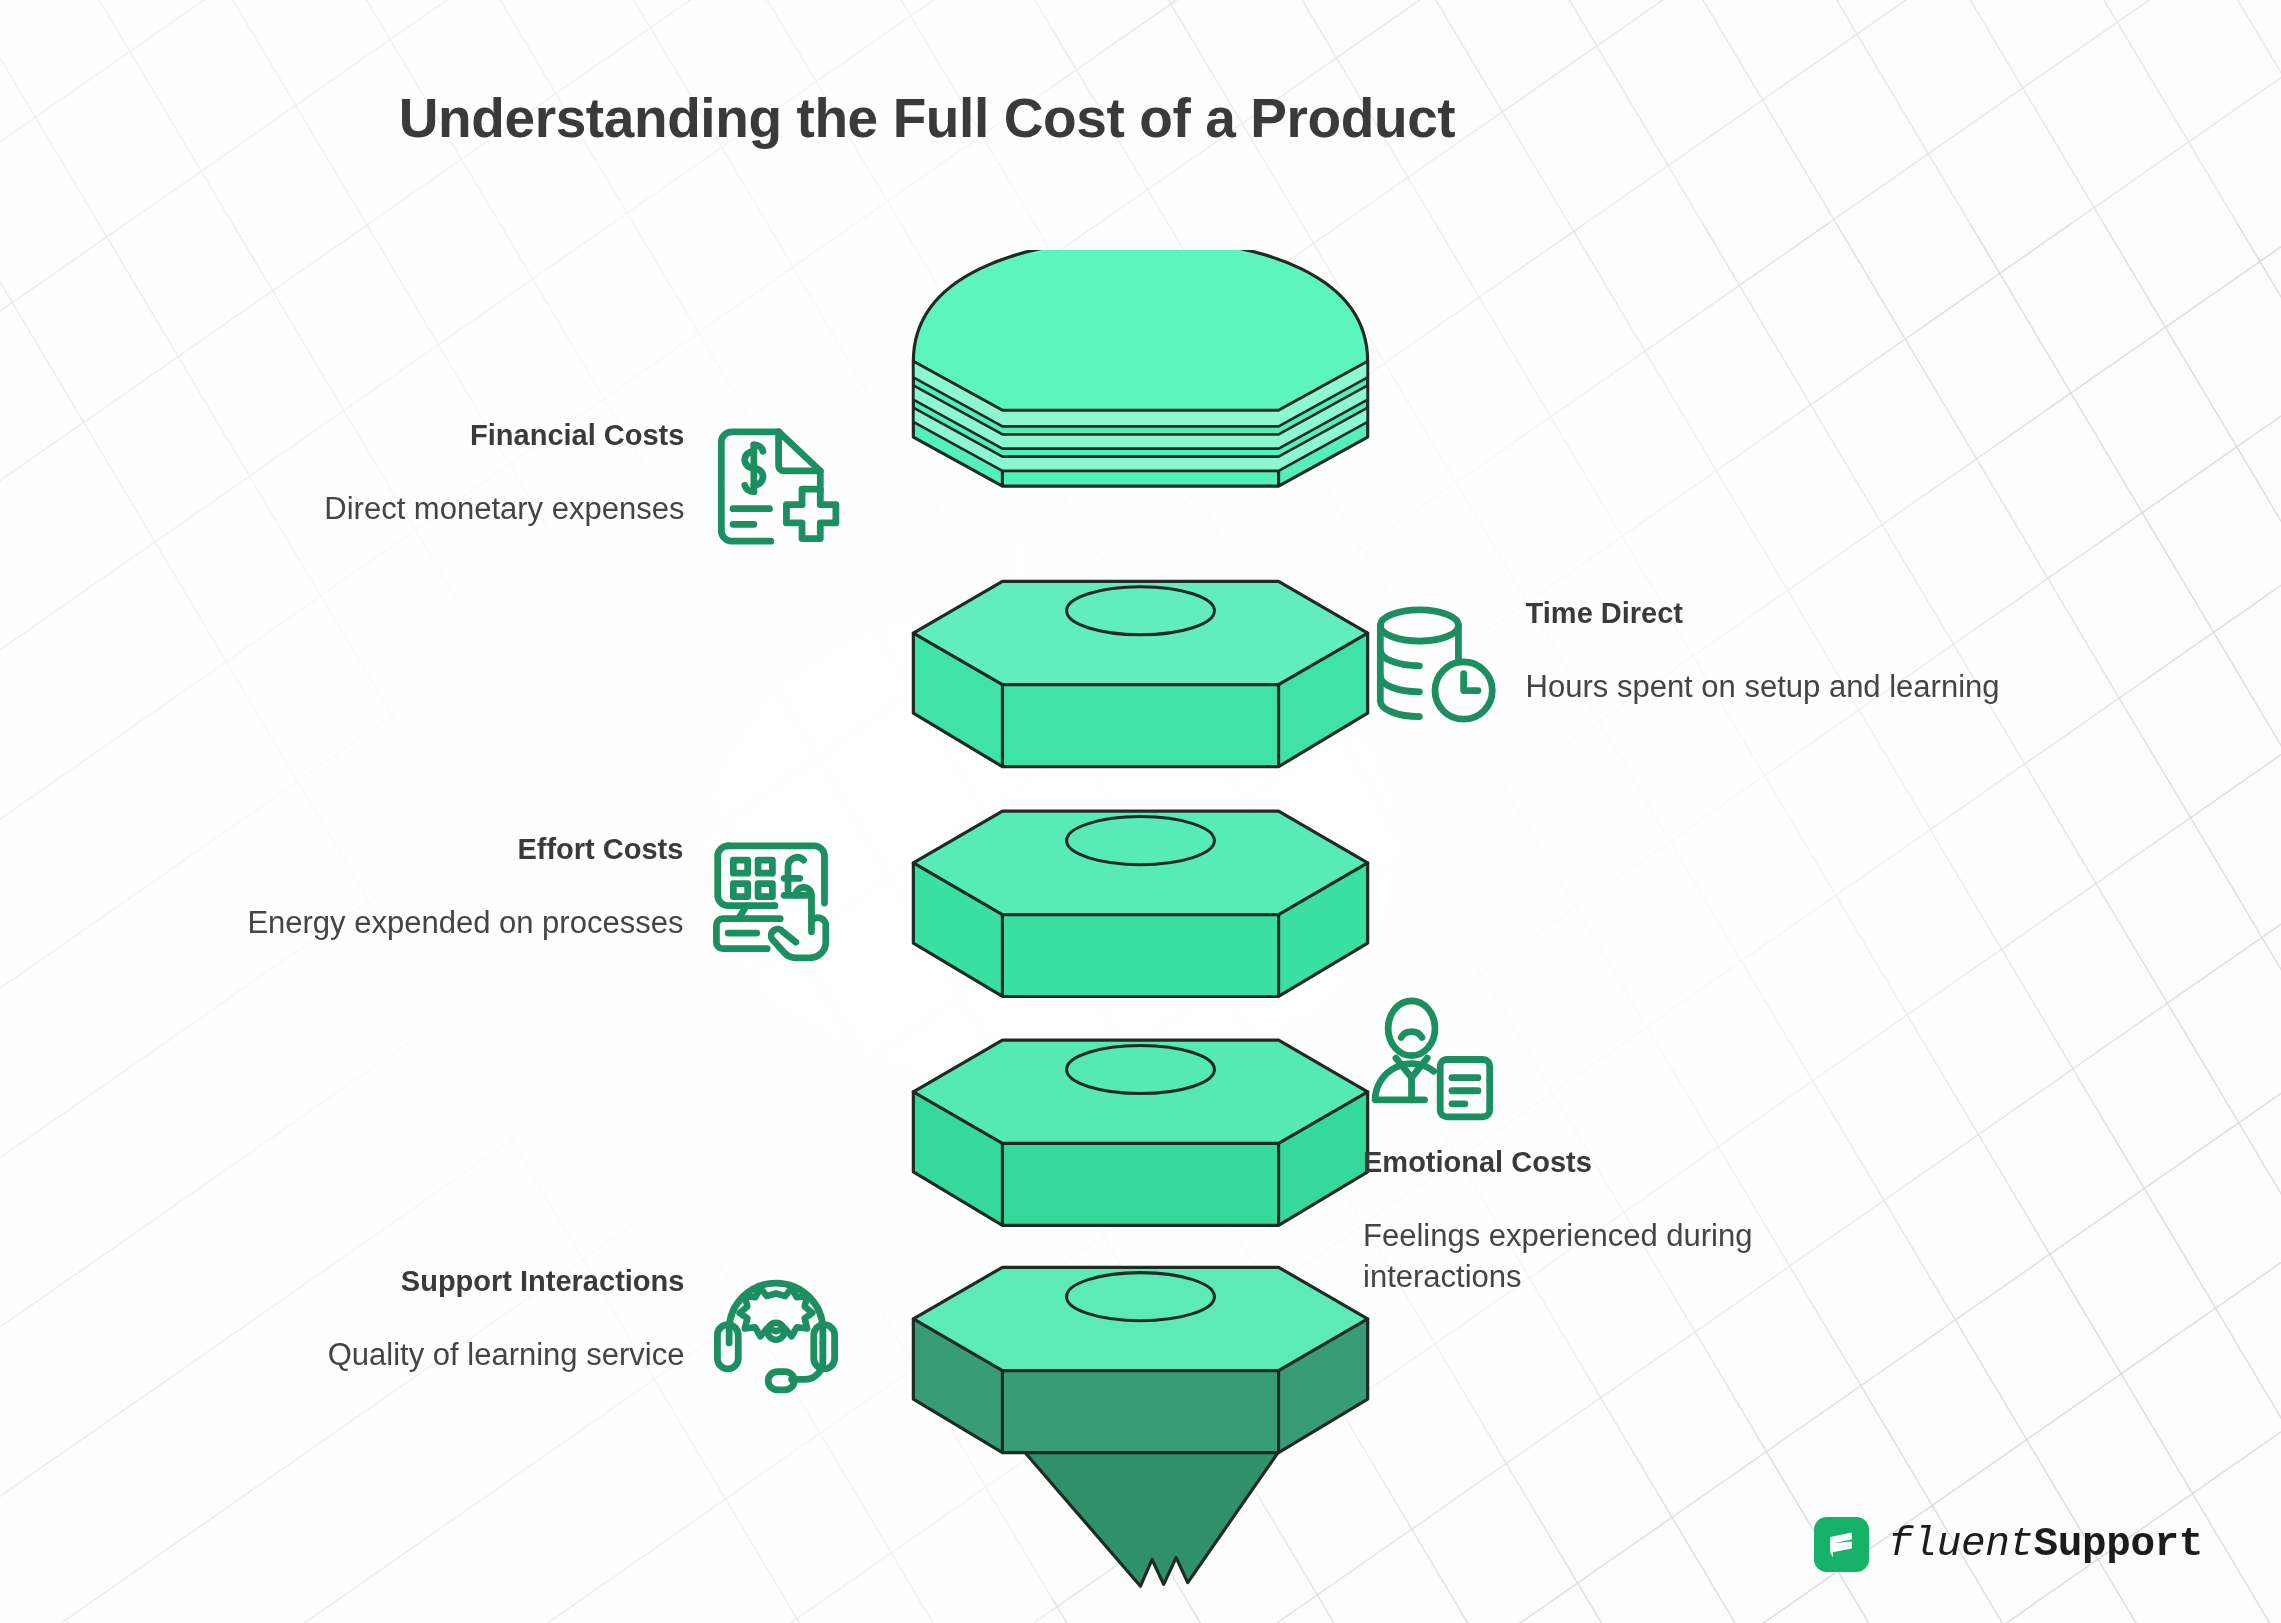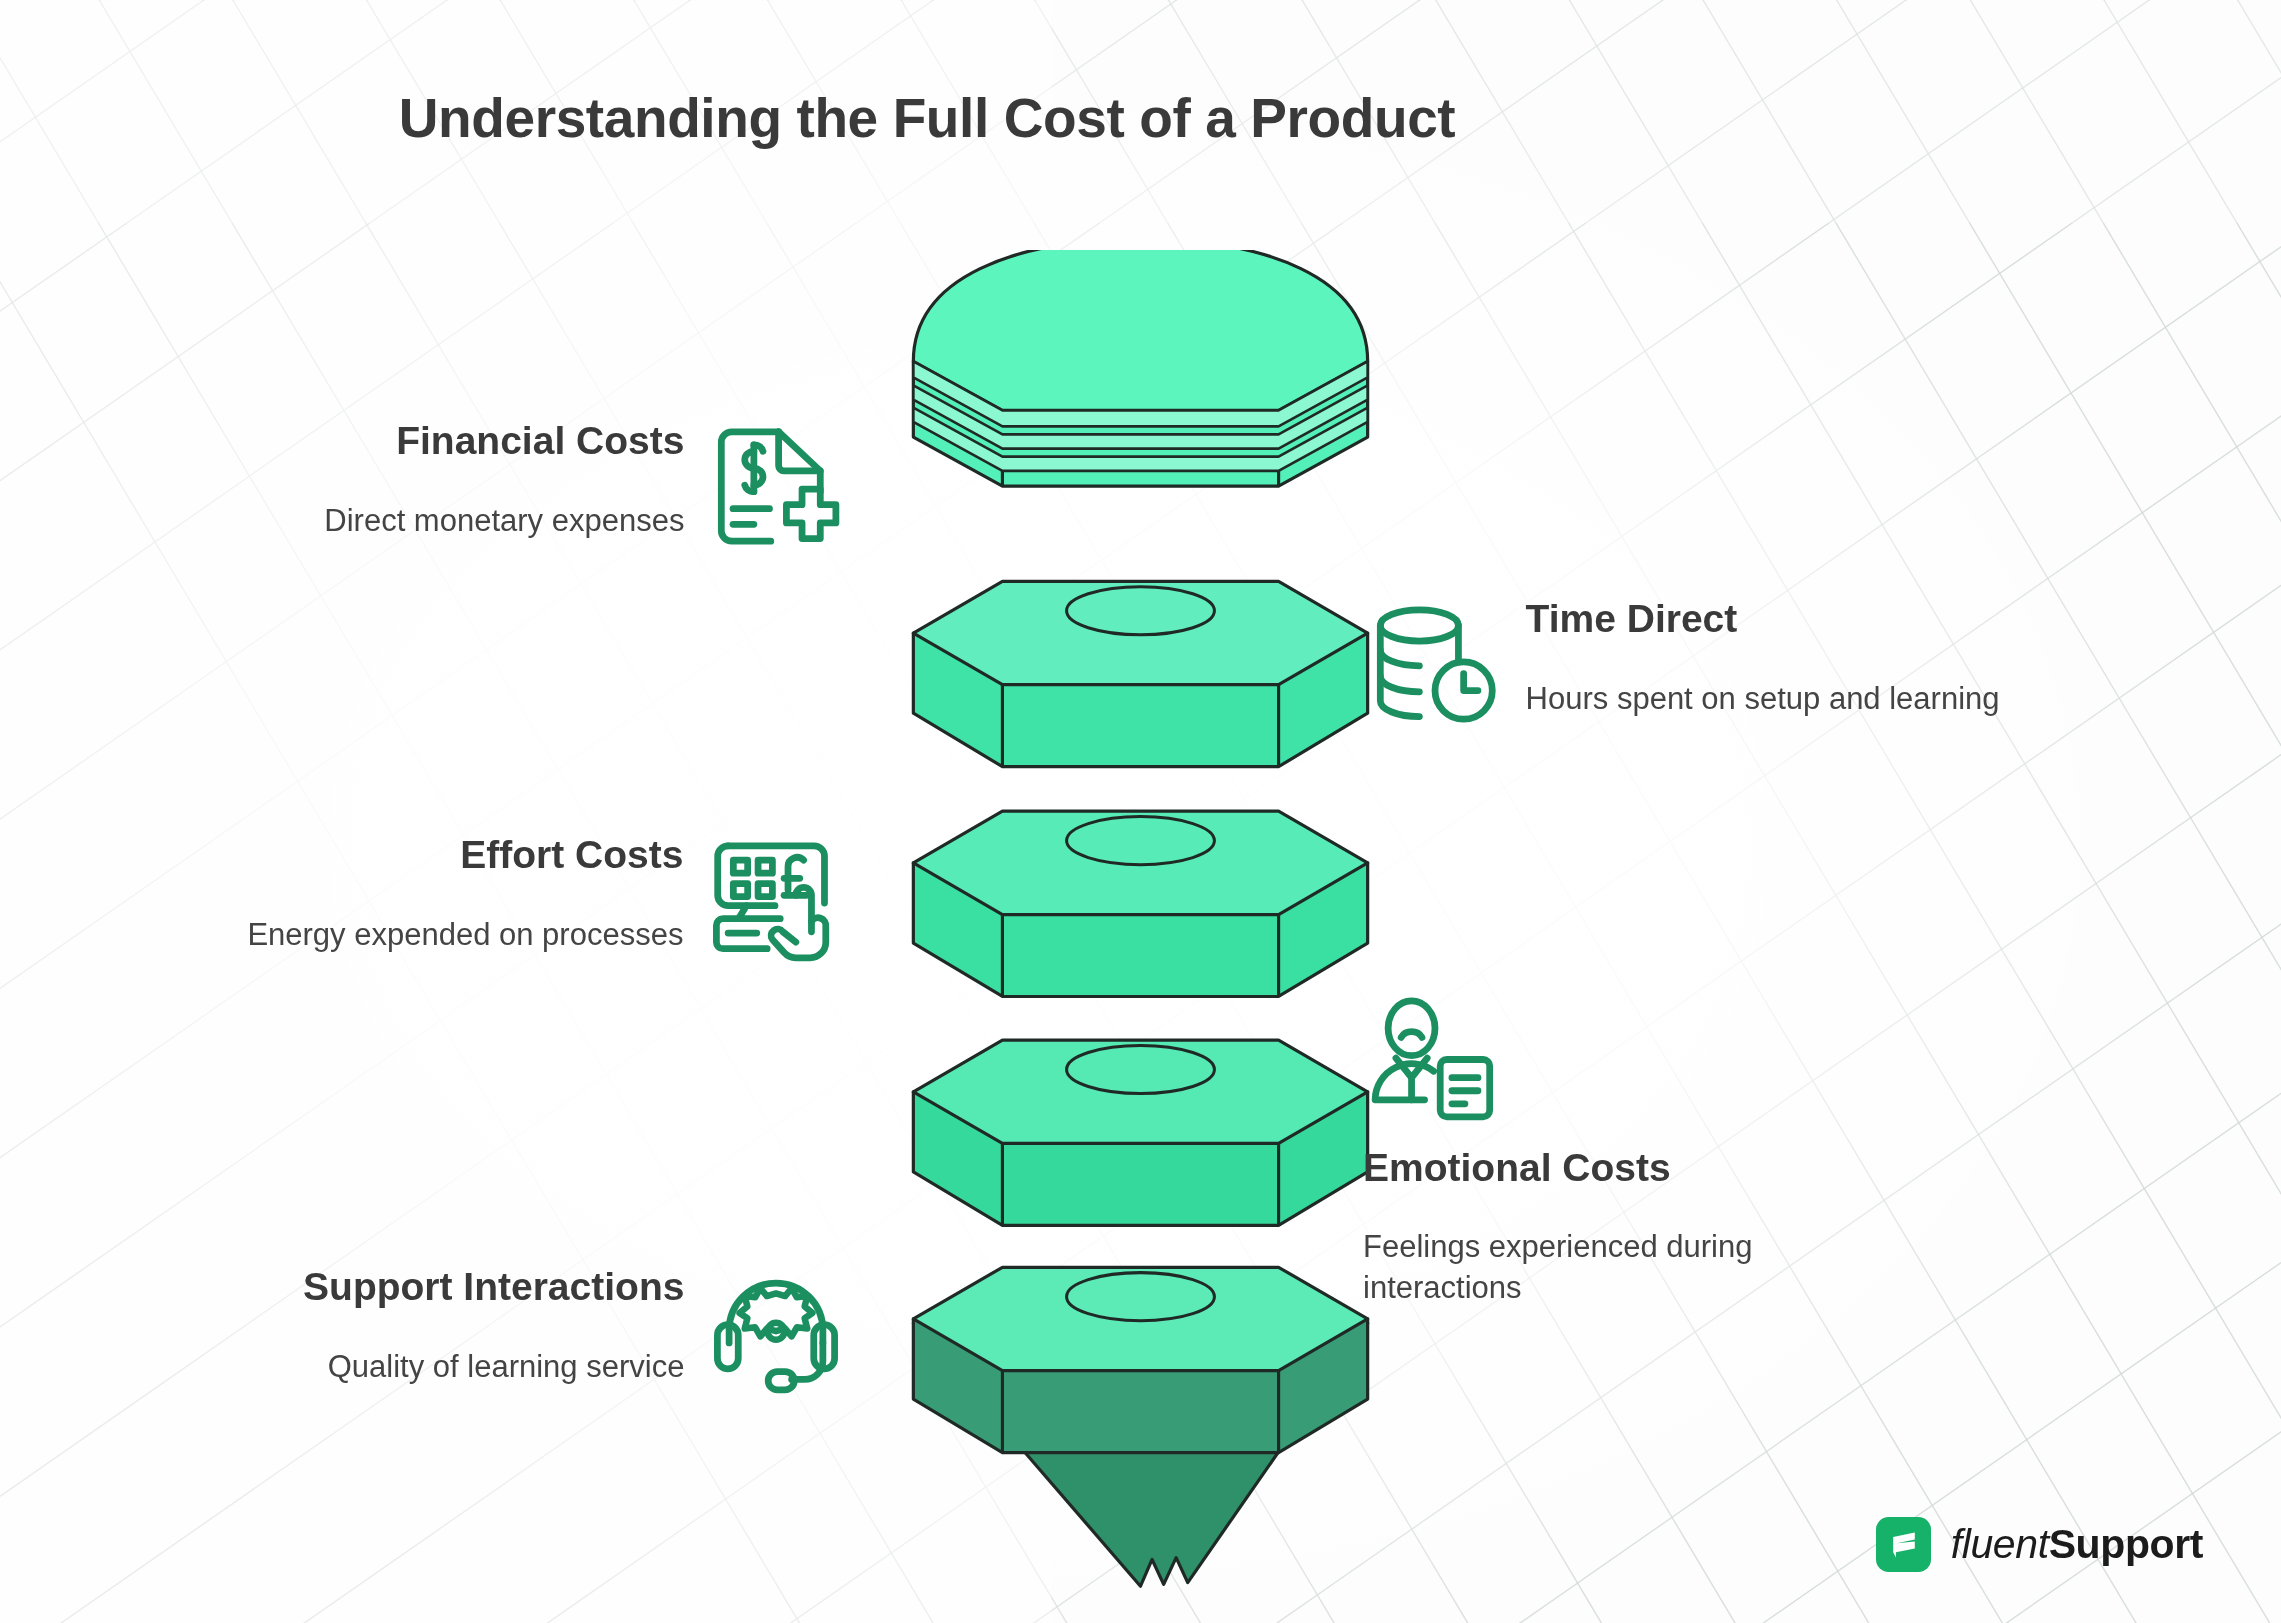--- a/index.html
+++ b/index.html
@@ -56,21 +56,21 @@
     display: flex;
     align-items: flex-start;
     gap: 19.6px;
   }
   .label.right-aligned { flex-direction: row; }
   .label-text { }
   .label.right-aligned .label-text { text-align: right; }
   .label.left-aligned  .label-text { text-align: left; }
 
   .label-title {
-    font-size: 39px;
+    font-size: 29px;
     font-weight: bold;
     color: #3a3a3a;
     line-height: 1.15;
     white-space: nowrap;
   }
   .label-desc {
     font-size: 31px;
     font-weight: normal;
     color: #444444;
     line-height: 1.32;
@@ -116,20 +116,21 @@
     background: #17b26a;
     display: flex;
     align-items: center;
     justify-content: center;
   }
   .brand-word {
     font-size: 41px;
     color: #1c1c1c;
     line-height: 1;
     white-space: nowrap;
+    font-family: Liberation Mono, monospace;
   }
   .brand-word .w1 { font-style: italic; font-weight: 300; letter-spacing: -0.4px; }
   .brand-word .w2 { font-weight: bold; letter-spacing: -0.4px; }
 </style>
 </head>
 <body>
 
 <div id="stage">
 
   <div class="bg-grid">

